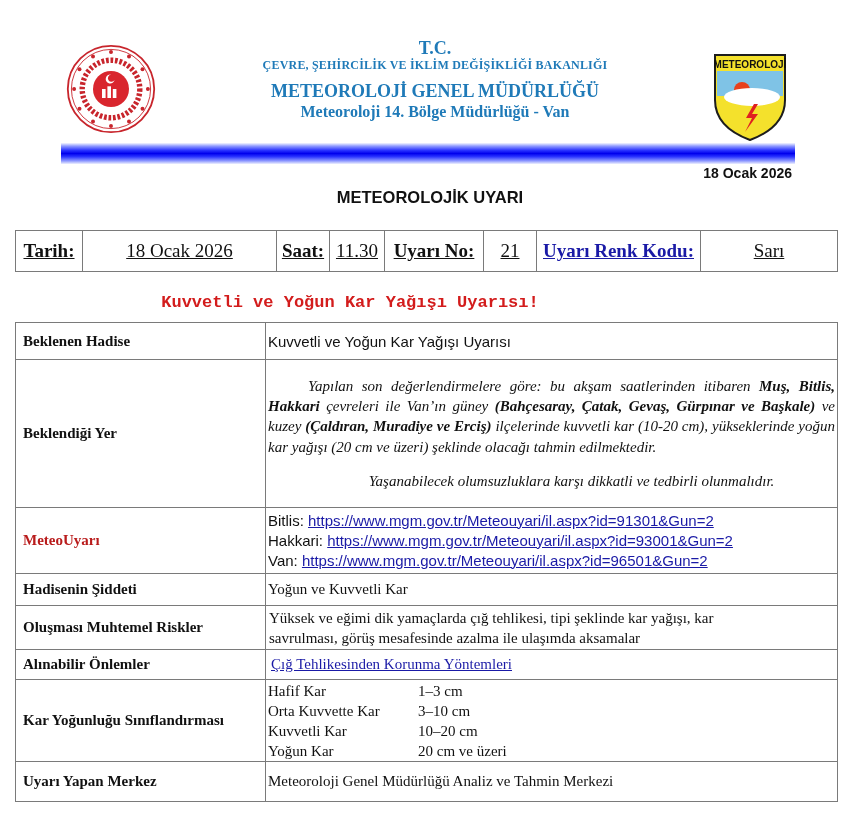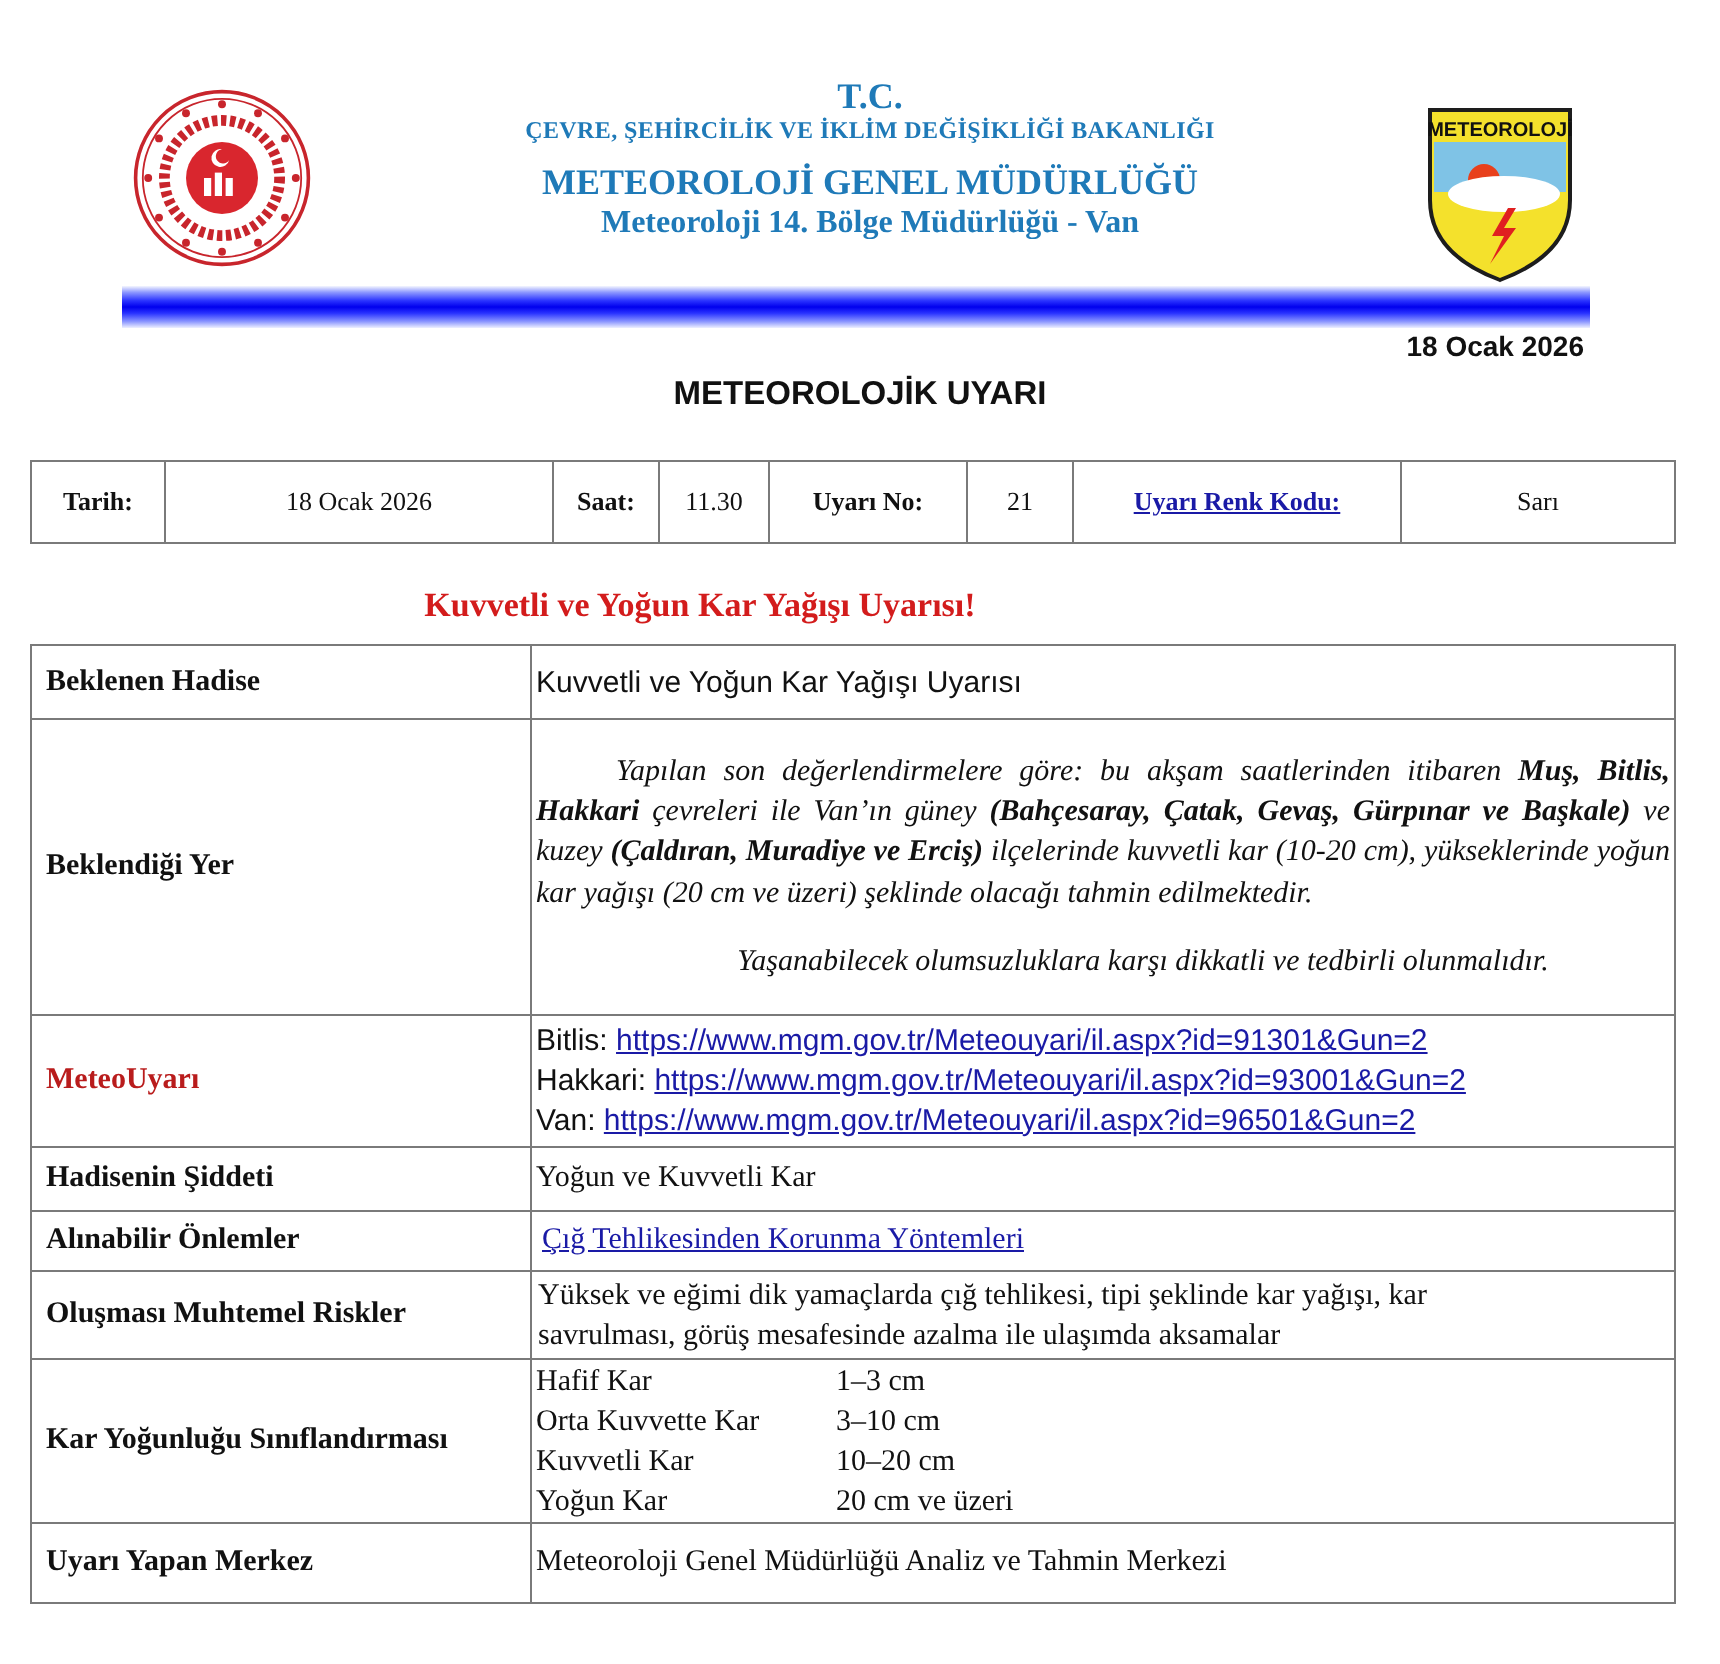--- a/index.html
+++ b/index.html
@@ -15,24 +15,24 @@
   #hdr-gen { top:81px; font-size:18px; }
   #hdr-sub { top:103px; font-size:16px; }
   #bluebar { left:61px; top:143px; width:734px; height:21px;
     background:linear-gradient(to bottom,#f4f6ff 0%,#8d98ff 15%,#2a33ff 35%,#0000ee 50%,#2a33ff 65%,#8d98ff 85%,#eef0ff 100%); }
   #topdate { right:68px; top:165px; font-family:"Liberation Sans", sans-serif; font-weight:bold; font-size:14px; }
   #doc-title { left:0; width:860px; top:188px; text-align:center; font-family:"Liberation Sans", sans-serif; font-weight:bold; font-size:16.5px; }
 
   
   table { border-collapse:collapse; position:absolute; }
   #info { left:15px; top:230px; width:823px; height:42px; }
-  #info td { border:1px solid #7a7a7a; font-size:13px; text-align:center; padding:0 4px; white-space:nowrap; }
+  #info td { border:1px solid #7a7a7a; font-size:19px; text-align:center; padding:0 4px; white-space:nowrap;text-decoration:underline; }
   #info td.b { font-weight:bold; }
   .lnk { color:#1a1aa6; text-decoration:underline; }
-  #warn-title { left:0; width:700px; top:293px; text-align:center; color:#d31c1c; font-weight:bold; font-family:Liberation Serif, serif; font-size:17px; }
+  #warn-title { left:0; width:700px; top:293px; text-align:center; color:#d31c1c; font-weight:bold; font-family:Liberation Mono, monospace; font-size:17px; }
 
   
   #main { left:15px; top:322px; width:823px; }
   #main td { border:1px solid #7a7a7a; vertical-align:middle; font-size:15px; }
   #main td.lbl { width:241px; font-weight:bold; padding-left:7px; white-space:nowrap; }
   #main td.val { padding:0 2px 0 2px; }
   .sans { font-family:"Liberation Sans", sans-serif; font-size:14px; }
   .just { text-align:justify; line-height:20.3px; font-size:15px; }
   .just p { margin:0; text-indent:40px;font-style:italic; }
   .red { color:#b91c1c; }
@@ -122,27 +122,27 @@
     <td class="val sans ml" colspan="2">
       <div><span>Bitlis:</span> <span class="lnk">https://www.mgm.gov.tr/Meteouyari/il.aspx?id=91301&amp;Gun=2</span></div>
       <div><span>Hakkari:</span> <span class="lnk">https://www.mgm.gov.tr/Meteouyari/il.aspx?id=93001&amp;Gun=2</span></div>
       <div><span>Van:</span> <span class="lnk">https://www.mgm.gov.tr/Meteouyari/il.aspx?id=96501&amp;Gun=2</span></div>
     </td>
   </tr>
   <tr style="height:32px">
     <td class="lbl">Hadisenin Şiddeti</td>
     <td class="val" colspan="2">Yoğun ve Kuvvetli Kar</td>
   </tr>
+  <tr style="height:44px">
+    <td class="lbl">Oluşması Muhtemel Riskler</td>
+    <td class="val ml" colspan="2" style="padding-left:3px;padding-right:80px">Yüksek ve eğimi dik yamaçlarda çığ tehlikesi, tipi şeklinde kar yağışı, kar savrulması, görüş mesafesinde azalma ile ulaşımda aksamalar</td>
+  </tr>
   <tr style="height:30px">
     <td class="lbl">Alınabilir Önlemler</td>
     <td class="val" colspan="2" style="padding-left:5px"><span class="lnk">Çığ Tehlikesinden Korunma Yöntemleri</span></td>
-  </tr>
-  <tr style="height:44px">
-    <td class="lbl">Oluşması Muhtemel Riskler</td>
-    <td class="val ml" colspan="2" style="padding-left:3px;padding-right:80px">Yüksek ve eğimi dik yamaçlarda çığ tehlikesi, tipi şeklinde kar yağışı, kar savrulması, görüş mesafesinde azalma ile ulaşımda aksamalar</td>
   </tr>
   <tr style="height:82px">
     <td class="lbl" style="padding-left:7px">Kar Yoğunluğu Sınıflandırması</td>
     <td class="val" colspan="2">
       <div class="cls-row">
             <span>Hafif Kar</span>
             <span>1–3 cm</span>
           </div>
       <div class="cls-row">
             <span>Orta Kuvvette Kar</span>

